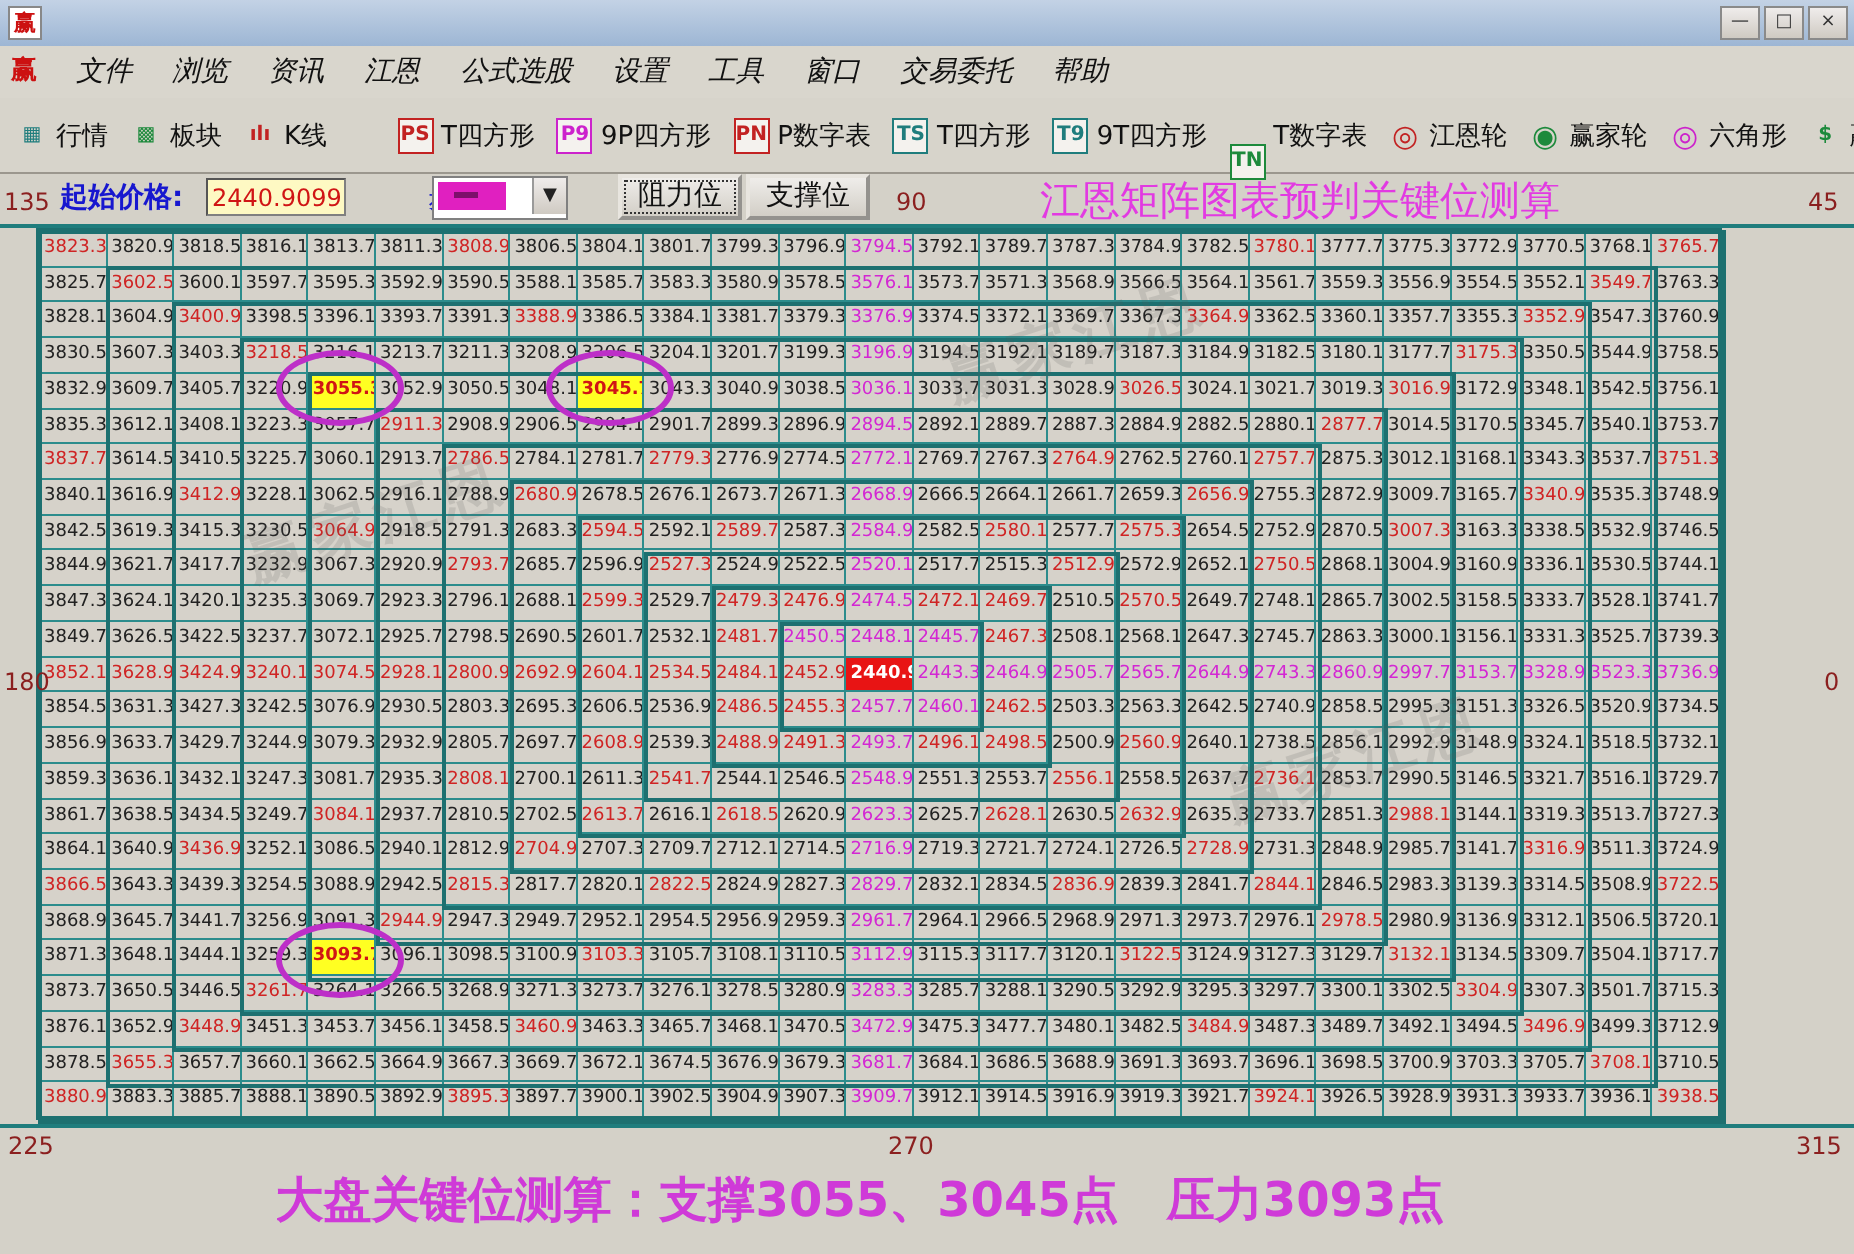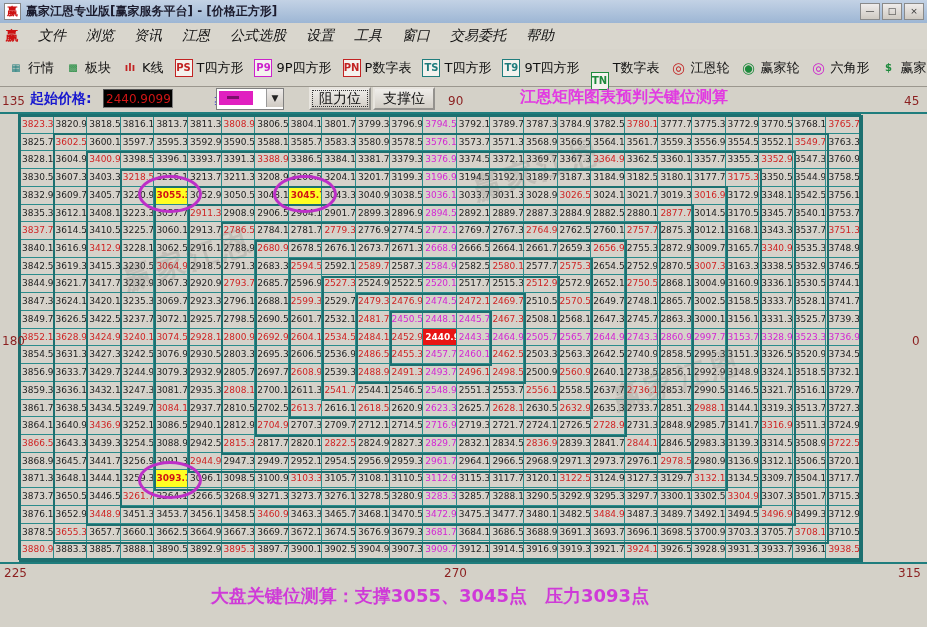--- a/index.html
+++ b/index.html
@@ -26,63 +26,62 @@
     padding-left:8px;box-sizing:border-box;}
   .titem{display:flex;align-items:center;margin-right:11px;white-space:nowrap;}
   .ticon{display:inline-block;min-width:16px;height:16px;margin-right:4px;text-align:center;
     font-size:10px;line-height:15px;font-weight:bold;}
   .ticon.box{border:1px solid currentColor;background:#f4f2ee;}
   .ticon.round{font-size:15px;line-height:16px;}
   
   #controls{position:absolute;left:0;top:87px;width:927px;height:27px;font-size:14px;}
   .anglbl{position:absolute;color:#8b1f1f;font-size:12px;}
   #lbl-start{position:absolute;left:30px;top:3px;color:#1717cf;font-weight:bold;}
-  #inp-start{position:absolute;left:103px;top:2px;width:64px;height:17px;background:#000000;
+  #inp-start{position:absolute;left:103px;top:2px;width:64px;height:17px;background:#fef9c3;
     border:1px solid #808080;border-top-color:#555;border-left-color:#555;
     color:#d01515;font-size:12px;padding:0 2px;font-family:inherit;}
   #lbl-step{position:absolute;left:178px;top:3px;color:#1717cf;font-weight:normal;margin-left:36px;}
   #dd-step{position:absolute;left:216px;top:1px;width:66px;height:20px;background:#fff;
     border:1px solid #808080;display:flex;}
   #dd-step .swatch{width:34px;height:14px;margin:2px 0 0 2px;background:#e020c0;position:relative;}
   #dd-step .swatch i{position:absolute;left:8px;top:5px;width:12px;height:3px;background:#7d0f6b;}
   #dd-step .arrow{margin-left:auto;width:16px;height:18px;background:linear-gradient(#efeceb,#cfcac2);
     border-left:1px solid #9a9a9a;text-align:center;font-size:9px;line-height:18px;color:#222;}
   .xbtn{position:absolute;top:0;height:23px;background:linear-gradient(#efedea,#d2cec6);
     border:2px outset #e8e5df;font-size:14px;color:#111;text-align:center;line-height:19px;
     padding:0 8px;font-family:inherit;}
   #btn-res{left:309px;width:62px;outline:1px dotted #333;outline-offset:-4px;}
   #btn-sup{left:373px;width:62px;}
-  #banner{position:absolute;left:520px;top:0px;color:#e23ae2;font-size:16px;font-weight:bold;}
+  #banner{position:absolute;left:520px;top:0px;color:#e23ae2;font-size:20px;font-weight:normal;}
   .rule{position:absolute;left:0;width:927px;height:2px;background:#1f7d7d;}
   
   #grid{position:absolute;left:18px;top:114px;width:843px;height:446px;
     border:2px solid #1d7070;box-sizing:border-box;background:#2c8c8c;
     display:grid;grid-template-columns:repeat(25,1fr);grid-template-rows:repeat(25,1fr);
     gap:1px;padding:0;}
   .cell{background:#d6d2ca;font-size:9px;line-height:16px;color:#222;
     overflow:hidden;white-space:nowrap;padding-left:2px;}
   .cell.r{color:#cf2424;}
   .cell.m{color:#d327d3;}
   .cell.Y{background:#ffff22;color:#d01515;font-weight:bold;}
   .cell.C{background:#e81414;color:#fff;font-weight:bold;}
   .ringbox{position:absolute;border:2px solid #1d7070;pointer-events:none;box-sizing:border-box;}
   .ellipse{position:absolute;border:3px solid #bd2fc8;border-radius:50%;
     pointer-events:none;box-sizing:border-box;}
   .wm{position:absolute;color:rgba(90,90,90,0.16);font-size:30px;font-weight:bold;
     transform:rotate(-18deg);pointer-events:none;letter-spacing:4px;}
   
   #footer{position:absolute;left:0;top:584px;width:860px;text-align:center;
-    color:#cf3ad8;font-size:18px;font-weight:bold;}
+    color:#cf3ad8;font-size:24px;font-weight:bold;}
 </style>
 </head>
 <body>
 
 <div id="titlebar">
   <span class="appicon">赢</span>
-  <span class="ttl">赢家江恩专业版[赢家服务平台] - [价格正方形]</span>
   <span id="winbtns">
     <span>—</span>
     <span>□</span>
     <span>×</span>
   </span>
 </div>
 
 <div id="menubar">
   <span class="appicon">赢</span>
 
@@ -106,21 +105,21 @@
     </span>
     <span class="titem">
       <span class="ticon plain" style="color: rgb(29, 138, 60);">▩</span>
       <span>板块</span>
     </span>
     <span class="titem">
       <span class="ticon plain" style="color: rgb(194, 34, 34);">ılı</span>
       <span>K线</span>
     </span>
     <span class="titem">
-      <span class="ticon box" style="color: rgb(194, 34, 34);">PS</span>
+      <span class="ticon box" style="color: rgb(194, 34, 34); margin-left: 24px;">PS</span>
       <span>T四方形</span>
     </span>
     <span class="titem">
       <span class="ticon box" style="color: rgb(204, 34, 204);">P9</span>
       <span>9P四方形</span>
     </span>
     <span class="titem">
       <span class="ticon box" style="color: rgb(194, 34, 34);">PN</span>
       <span>P数字表</span>
     </span>

